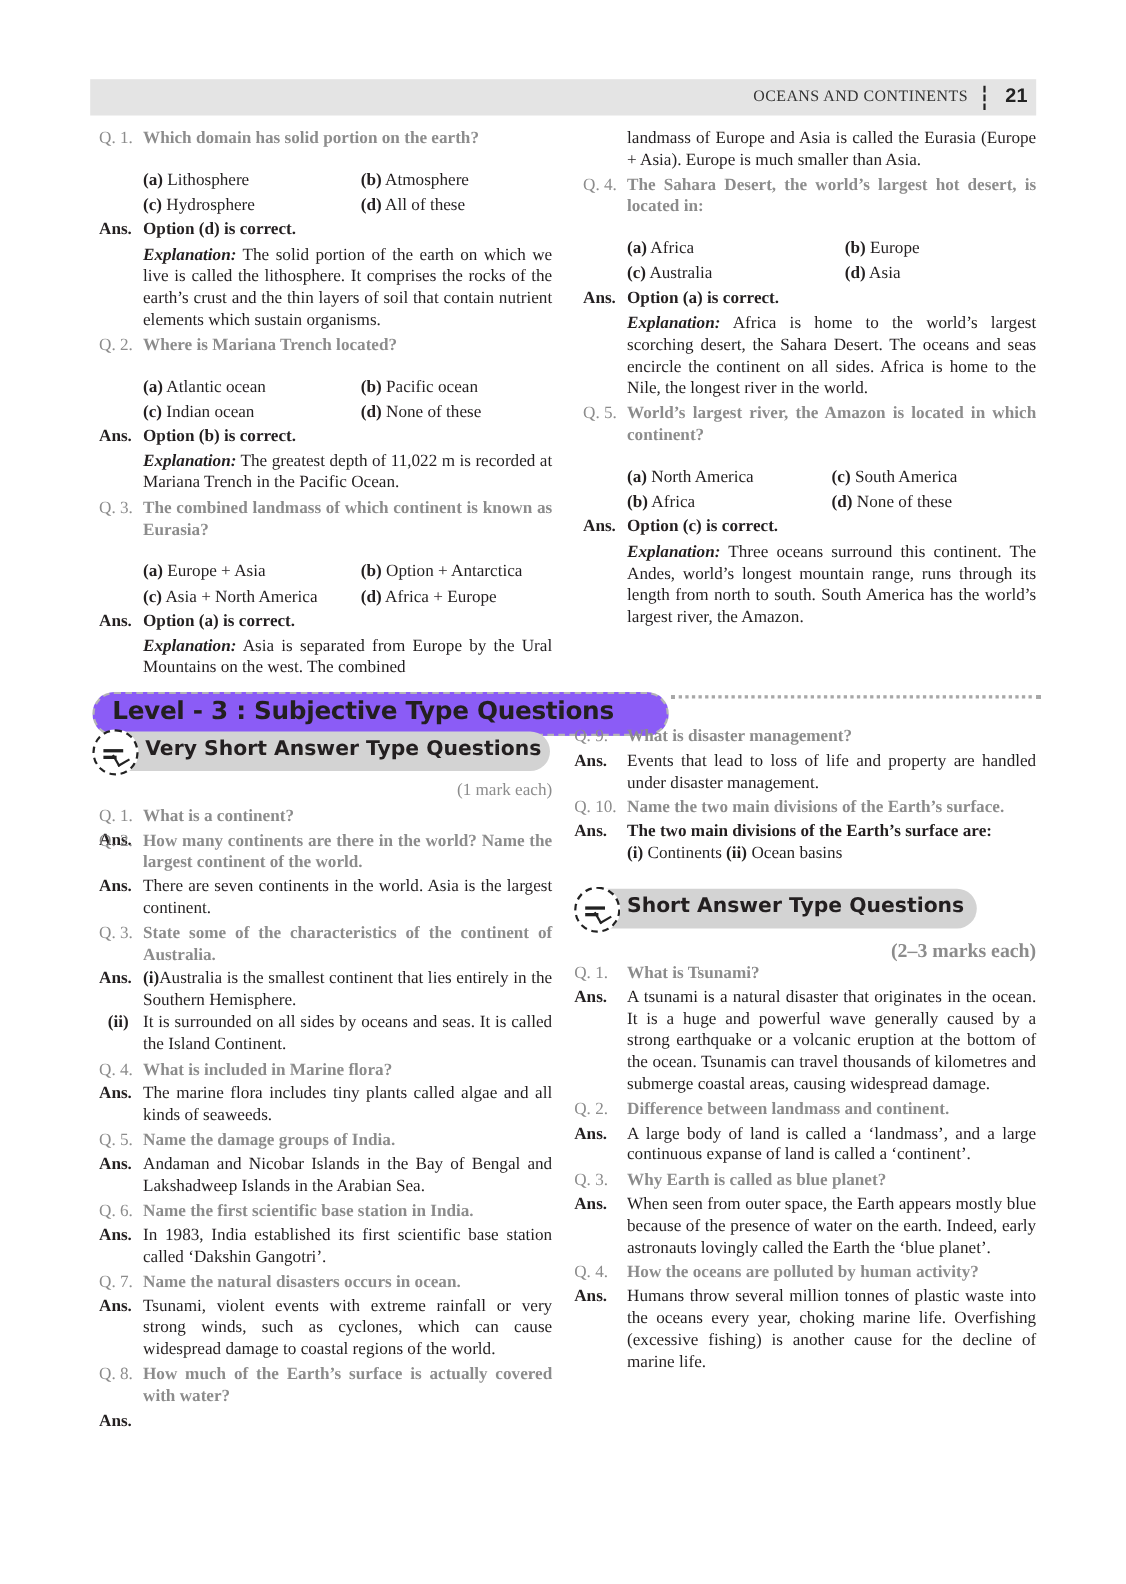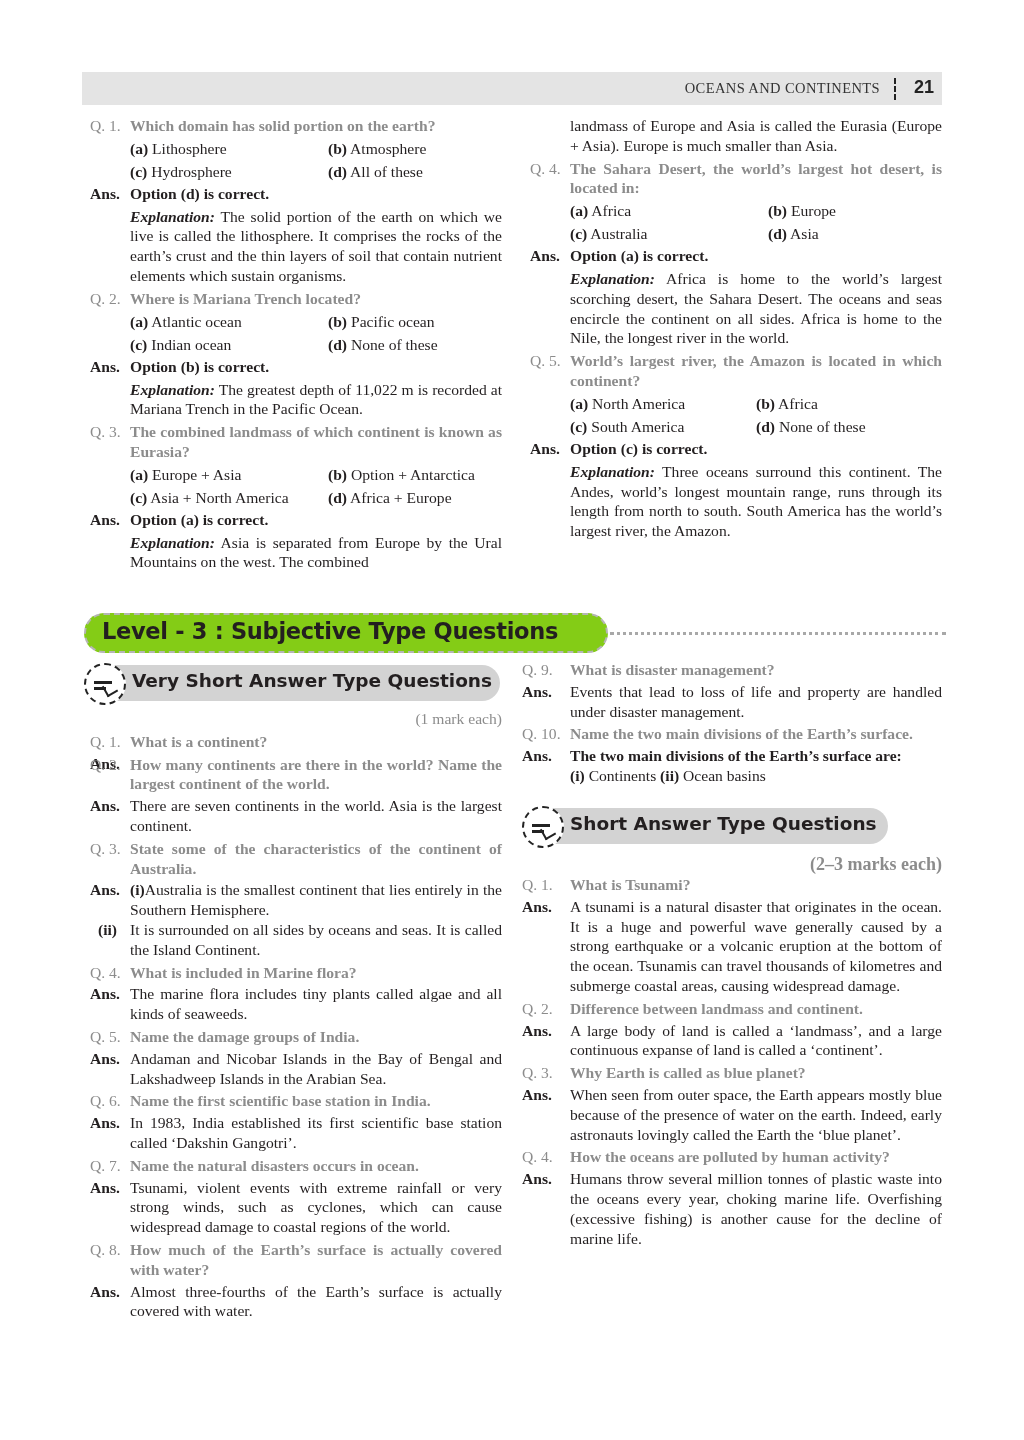--- a/index.html
+++ b/index.html
@@ -25,28 +25,28 @@
   .q { position: relative; padding-left: 40px; color: #8c8c8c; font-weight: bold; text-align: justify; margin-top: 3px; }
   .q .num { position: absolute; left: 0; top: 0; font-weight: normal; color: #8c8c8c; }
   .q.wide { padding-left: 48px; }
   .ans { position: relative; padding-left: 40px; text-align: justify; margin-top: 2px; }
   .ans .lbl { position: absolute; left: 0; top: 0; font-weight: bold; }
   .ans.bold { font-weight: bold; }
   .sub { position: relative; padding-left: 40px; text-align: justify; }
   .sub .lbl { position: absolute; left: 8px; top: 0; font-weight: bold; }
   .expl { padding-left: 40px; text-align: justify; margin-top: 3px; }
   .expl i { font-weight: bold; }
-  .opts { display: grid; grid-template-columns: 198px 1fr; padding-left: 40px; row-gap: 3.5px; margin-top: 3px; }
+  .opts { display: grid; grid-template-columns: 198px 1fr; padding-left: 40px; row-gap: 3.5px; margin-top: 18px; }
   .opts.single { grid-template-columns: 1fr 1fr; }
   .opts b { font-weight: bold; }
 
   
   .level-wrap { position: absolute; left: 84px; top: 613px; width: 862px; height: 40px; }
-  .level-pill { position: absolute; left: 0; top: 0; height: 36px; width: 520px; border: 2px dashed #b5b5b5;
-                border-radius: 20px; background: #84cc16; }
+  .level-pill { position: absolute; left: 0; top: 16px; height: 36px; width: 520px; border: 2px dashed #b5b5b5;
+                border-radius: 20px; background: #8b5cf6; }
   .level-title { position: absolute; left: 16px; top: 3px; font-family: "DejaVu Sans", sans-serif; font-weight: bold;
                  font-size: 22.5px; letter-spacing: -0.3px; color: #231f20; white-space: nowrap; }
   .level-dots { position: absolute; left: 526px; top: 19px; right: 0; border-top: 3px dotted #a8a8a8; }
 
   
   .sec { position: absolute; height: 40px; }
   .sec-icon { position: absolute; left: 0; top: 0; width: 38px; height: 38px; border: 2.5px dashed #222;
               border-radius: 50%; background: #fff; z-index: 2; }
   .sec-icon .l1 { position: absolute; left: 8px; top: 16px; width: 18px; height: 2.5px; background: #222; }
   .sec-icon .l2 { position: absolute; left: 8px; top: 22px; width: 12px; height: 2.5px; background: #222; }
@@ -152,22 +152,22 @@
     <div class="expl">
       <i>Explanation:</i> <span>Africa is home to the world’s largest scorching desert, the Sahara Desert. The oceans and seas encircle the continent on all sides. Africa is home to the Nile, the longest river in the world.</span>
     </div>
 
     <div class="q">
       <span class="num">Q. 5.</span>
       <span>World’s largest river, the Amazon is located in which continent?</span>
     </div>
     <div class="opts single">
       <div><b>(a)</b> <span>North America</span></div>
+      <div><b>(c)</b> <span>South America</span></div>
       <div><b>(b)</b> <span>Africa</span></div>
-      <div><b>(c)</b> <span>South America</span></div>
       <div><b>(d)</b> <span>None of these</span></div>
     </div>
     <div class="ans bold">
       <span class="lbl">Ans.</span>
       <span>Option (c) is correct.</span>
     </div>
     <div class="expl">
       <i>Explanation:</i> <span>Three oceans surround this continent. The Andes, world’s longest mountain range, runs through its length from north to south. South America has the world’s largest river, the Amazon.</span>
     </div>
   </div>
@@ -241,21 +241,21 @@
       <span class="num">Q. 7.</span><span>Name the natural disasters occurs in ocean.</span>
     </div>
     <div class="ans">
       <span class="lbl">Ans.</span><span>Tsunami, violent events with extreme rainfall or very strong winds, such as cyclones, which can cause widespread damage to coastal regions of the world.</span>
     </div>
 
     <div class="q">
       <span class="num">Q. 8.</span><span>How much of the Earth’s surface is actually covered with water?</span>
     </div>
     <div class="ans">
-      <span class="lbl">Ans.</span><span>Almost three-fourths of the Earth’s surface is actually covered with water.</span>
+      <span class="lbl">Ans.</span>
     </div>
   </div>
 
   <div class="col col-right-bot">
     <div class="q wide" style="margin-top:0">
       <span class="num">Q. 9.</span><span>What is disaster management?</span>
     </div>
     <div class="ans" style="padding-left:48px">
       <span class="lbl">Ans.</span><span>Events that lead to loss of life and property are handled under disaster management.</span>
     </div>

